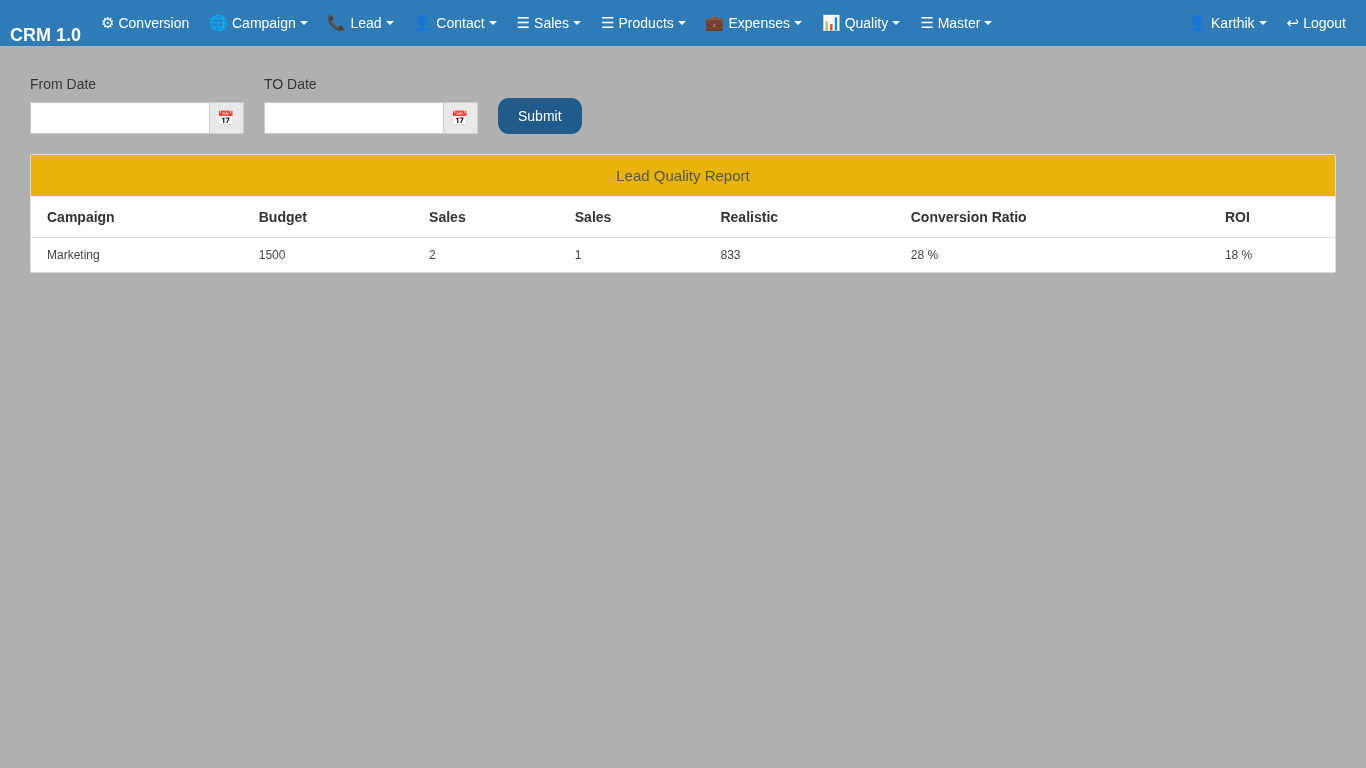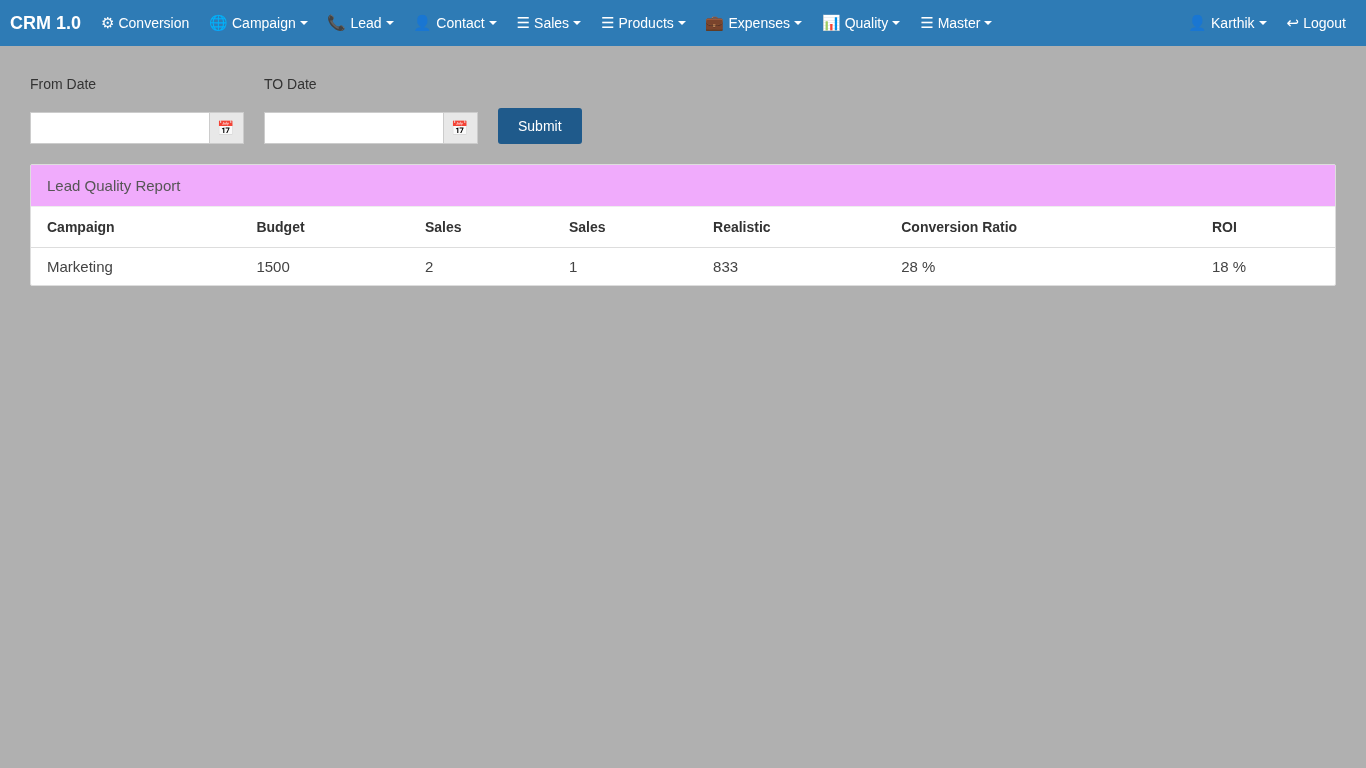--- a/index.html
+++ b/index.html
@@ -2,21 +2,21 @@
 <html><head>
   <meta charset="utf-8">
   <style>
     * { box-sizing: border-box; margin: 0; padding: 0; }
     body { font-family: Arial, sans-serif; font-size: 14px; background: #b0b0b0; }
 
     
     .navbar {
       background: #2e7bb5;
       display: flex;
-      align-items: center;
+      align-items: flex-end;
       height: 46px;
       padding: 0 10px;
       gap: 0;
     }
     .navbar-brand {
       color: #fff;
       font-size: 18px;
       font-weight: bold;
       margin-right: 10px;
       white-space: nowrap;
@@ -60,21 +60,21 @@
     .form-row {
       display: flex;
       align-items: flex-end;
       gap: 20px;
       margin-bottom: 20px;
       padding-left: 10px;
     }
     .form-group {
       display: flex;
       flex-direction: column;
-      gap: 20px;
+      gap: 10px;
     }
     .form-group label {
       font-size: 14px;
       color: #333;
       font-weight: normal;
     }
     .input-with-btn {
       display: flex;
       align-items: center;
     }
@@ -100,53 +100,54 @@
       color: #555;
     }
     .submit-btn {
       height: 36px;
       padding: 0 20px;
       background: #1f5a8b;
       color: #fff;
       border: none;
       font-size: 14px;
       cursor: pointer;
-      border-radius: 3px;
+      border-radius: 11px;
     }
 
     
     .report-card {
       background: #fff;
       border: 1px solid #ddd;
       margin: 0 10px;
       border-radius: 2px;
     }
     .report-title {
       padding: 12px 16px;
       font-size: 15px;
       color: #555;
       border-bottom: 1px solid #eee;
-      background: #f0abfc;
+      background: #eab308;
+      text-align: center;
     }
     .report-table {
       width: 100%;
       border-collapse: collapse;
     }
     .report-table th {
       text-align: left;
       padding: 12px 16px;
       font-size: 14px;
       font-weight: bold;
       color: #333;
       border-bottom: 1px solid #ddd;
     }
     .report-table td {
       text-align: left;
       padding: 10px 16px;
-      font-size: 15px;
+      font-size: 12px;
       color: #444;
     }
   </style>
 </head>
 <body>
 
 <nav class="navbar">
   <span class="navbar-brand">CRM 1.0</span>
 
   <div class="nav-item">

